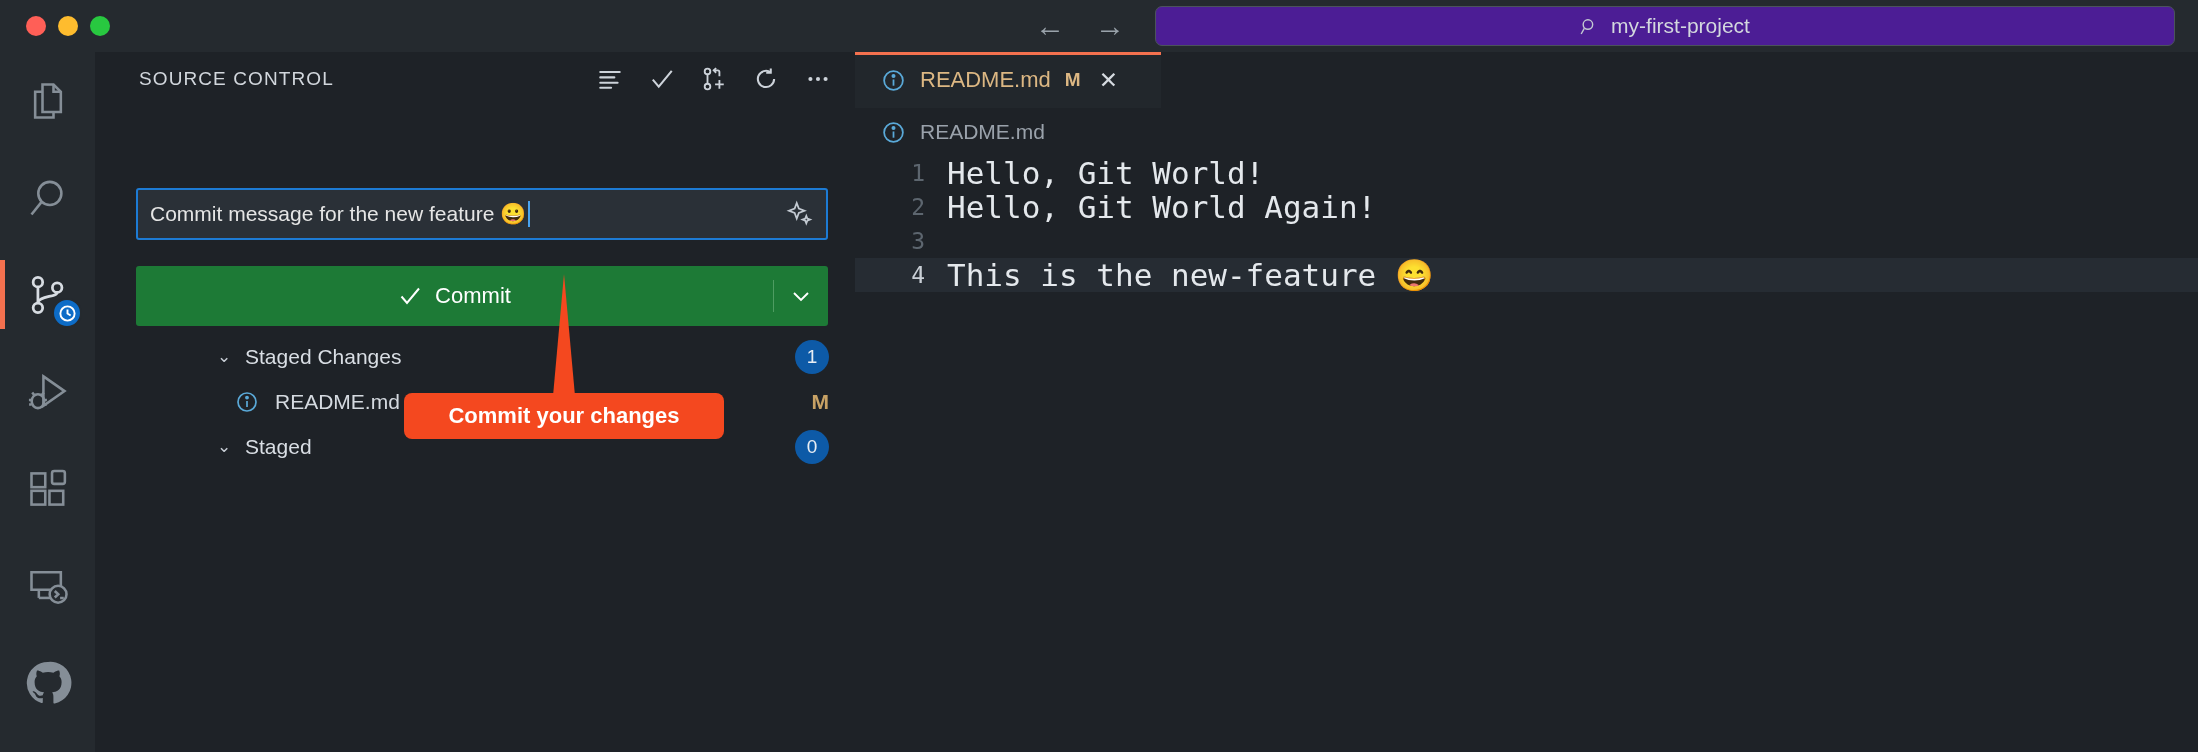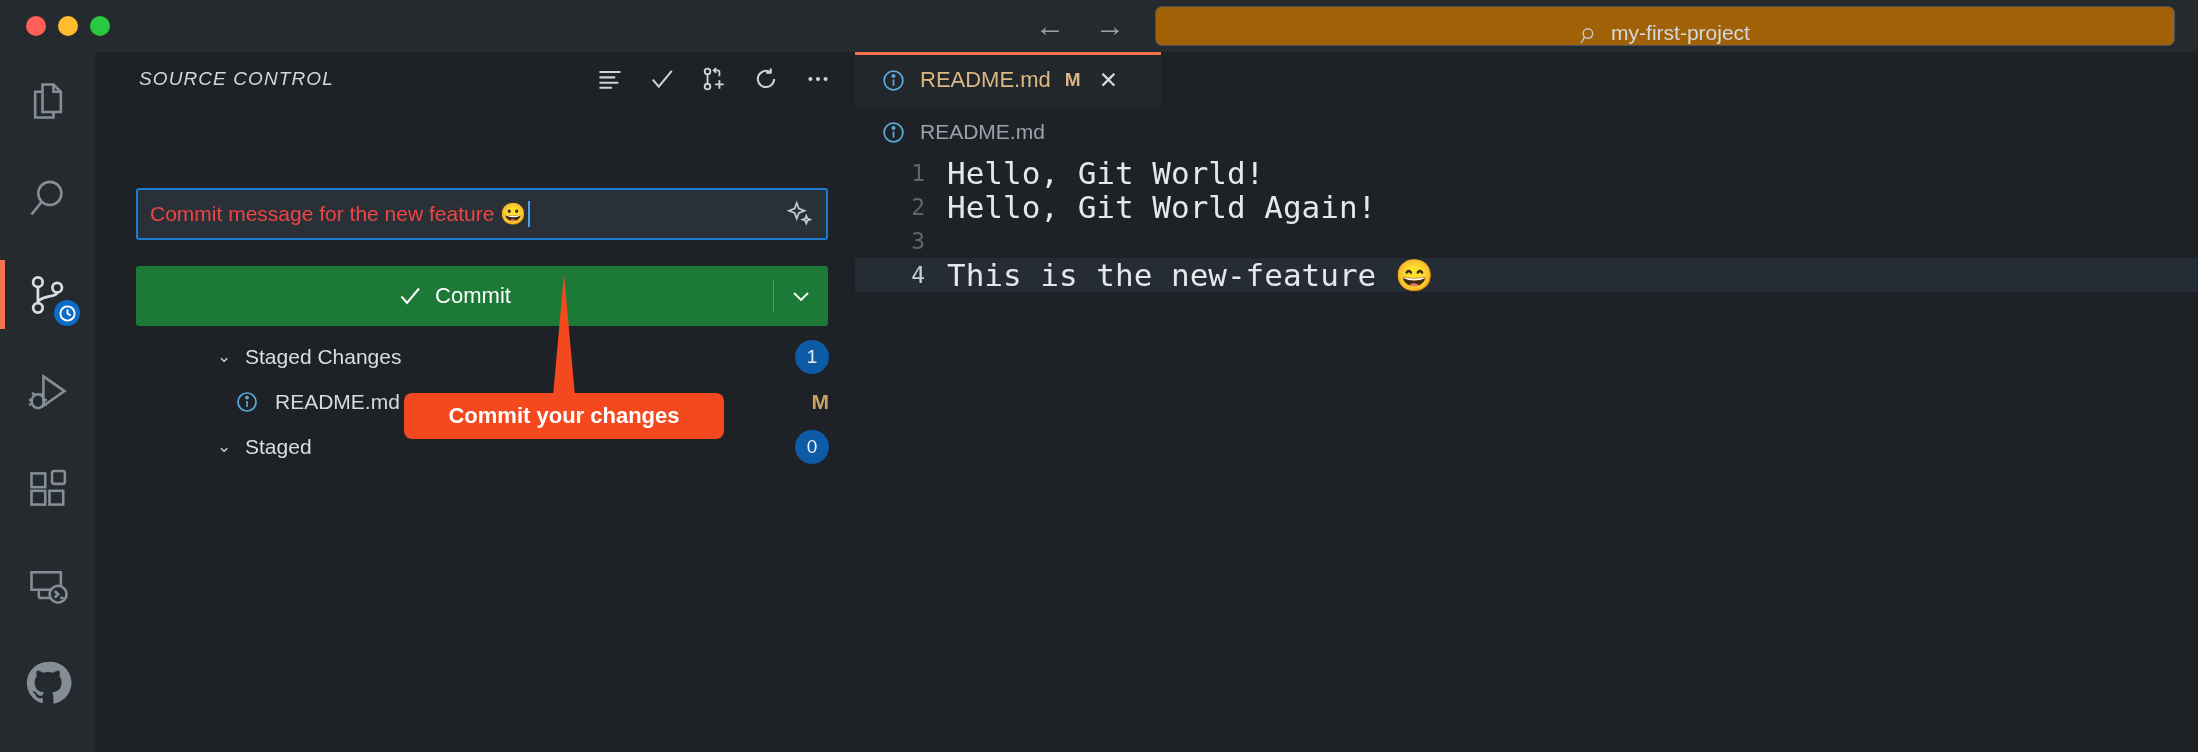--- a/index.html
+++ b/index.html
@@ -24,22 +24,22 @@
   .tl.green { background: #28c840; }
 
   .navbtns {
     position: absolute; left: 1035px; top: 0; height: 52px;
     display: flex; align-items: center; gap: 30px;
   }
   .navbtn { color: #9aa3ab; font-size: 30px; line-height: 1; cursor: pointer; }
 
   .searchbox {
     position: absolute; left: 1155px; top: 6px; width: 1020px; height: 40px;
-    background: #a16207; border: 1px solid #4b535b; border-radius: 7px;
-    display: flex; align-items: flex-end; justify-content: center; gap: 12px;
+    background: #4c1d95; border: 1px solid #4b535b; border-radius: 7px;
+    display: flex; align-items: center; justify-content: center; gap: 12px;
   }
   .searchbox .label { color: #d3d8de; font-size: 21px; }
   .mag { width: 19px; height: 19px; flex: none; }
 
   
   .activitybar {
     position: absolute; left: 0; top: 52px; width: 95px; height: 700px;
     background: #252a2f;
     display: flex; flex-direction: column; align-items: center;
   }
@@ -59,32 +59,32 @@
     display: flex; align-items: center; justify-content: center;
   }
 
   
   .sidebar {
     position: absolute; left: 95px; top: 52px; width: 760px; height: 700px;
     background: #1e2227;
   }
   .sb-header {
     height: 54px; display: flex; align-items: center;
-    padding: 0 24px 0 44px; justify-content: space-between; font-style: italic;
+    padding: 0 24px 0 44px; justify-content: space-between;
   }
   .sb-title { color: #d2d7dd; font-size: 19px; letter-spacing: 1.1px; }
   .sb-actions { display: flex; align-items: center; gap: 26px; }
   .sb-action { cursor: pointer; display: flex; align-items: center; }
 
   .commit-input {
     position: absolute; left: 41px; top: 136px; width: 692px; height: 52px;
     background: #2a3037; border: 2px solid #1d7bd4; border-radius: 3px;
     display: flex; align-items: center; padding: 0 12px;
   }
-  .commit-text { color: #ef4444; font-size: 21px; white-space: nowrap; }
+  .commit-text { color: #e5e5e5; font-size: 21px; white-space: nowrap; }
   .caret {
     display: inline-block; width: 2px; height: 26px; background: #4aa3f0;
     margin-left: 2px; vertical-align: middle;
   }
   .sparkle { margin-left: auto; cursor: pointer; display: flex; }
 
   .commit-btn {
     position: absolute; left: 41px; top: 214px; width: 692px; height: 60px;
     background: #1d7a36; border-radius: 3px;
     display: flex; align-items: center; cursor: pointer;

